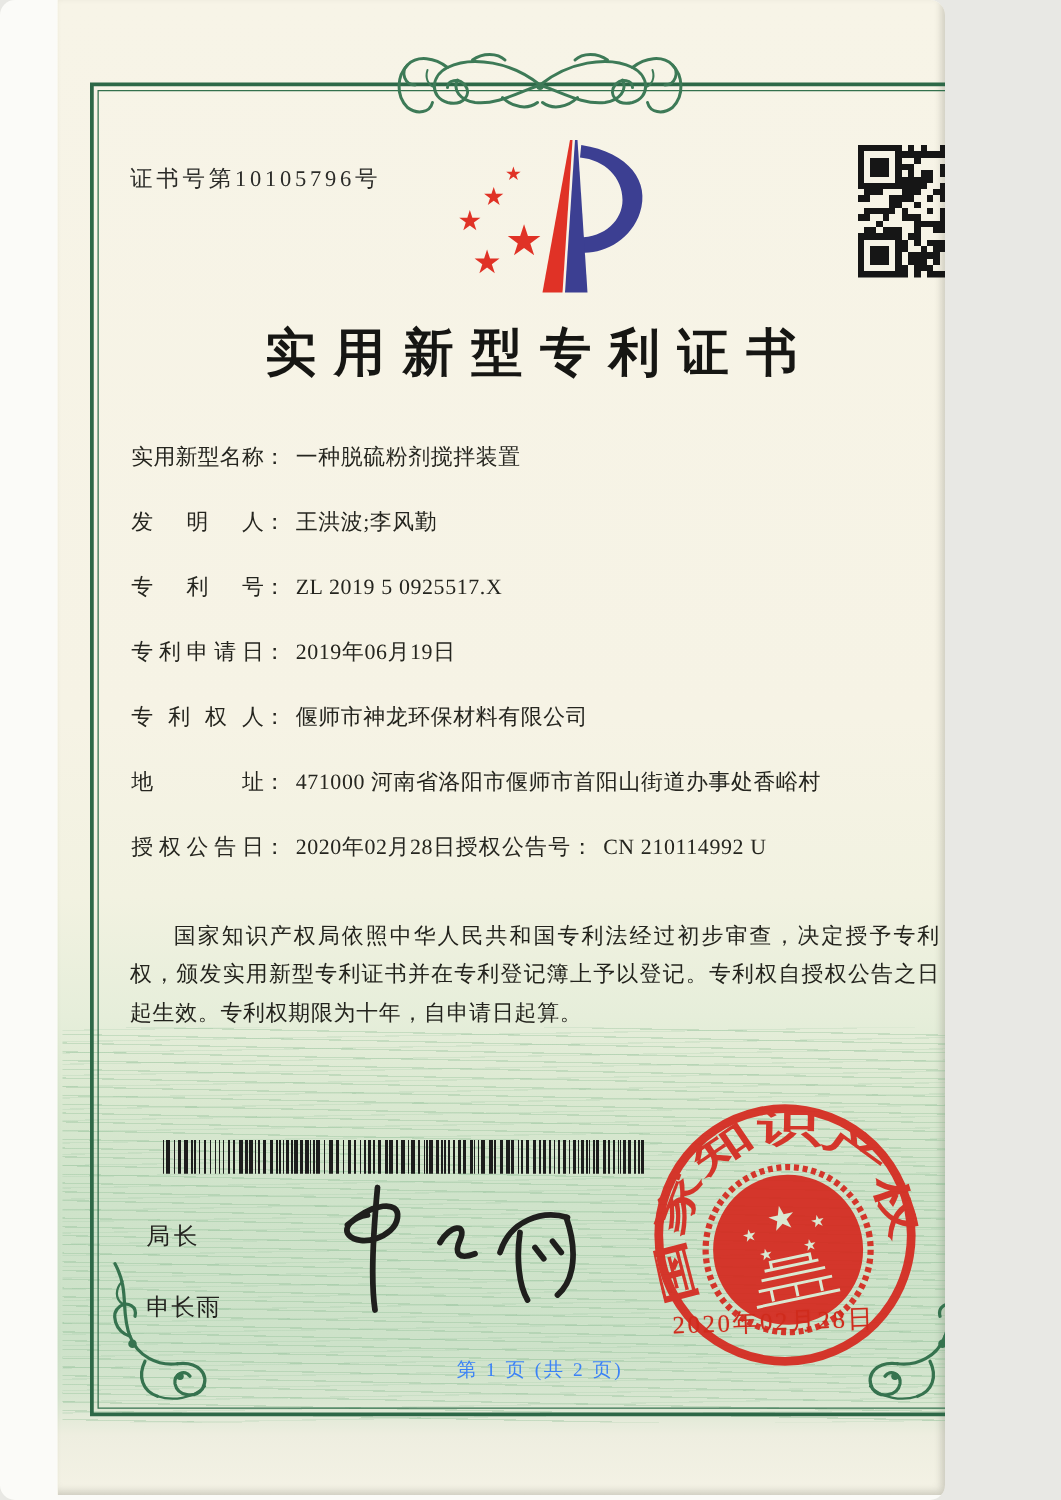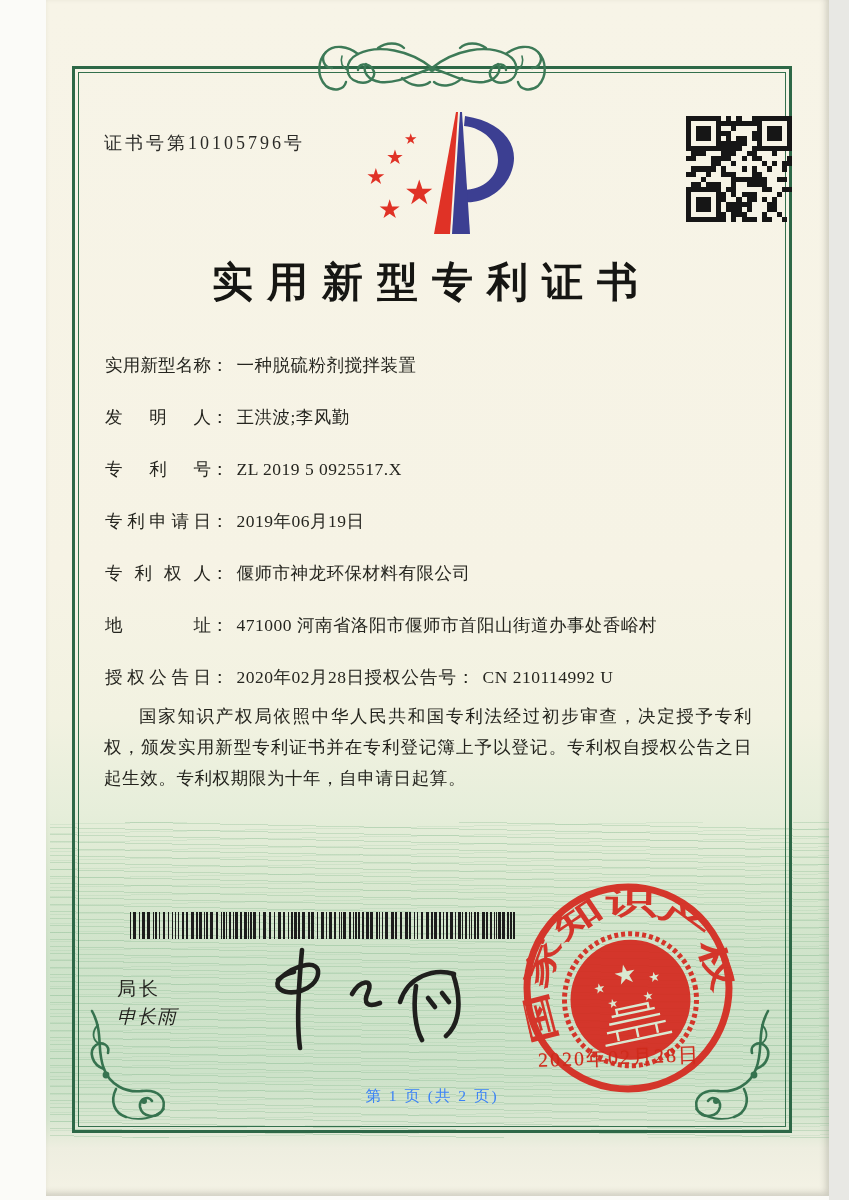--- a/index.html
+++ b/index.html
@@ -1,18 +1,18 @@
 <!DOCTYPE html>
 <html><head>
 <meta charset="utf-8">
 <style>
   * { margin:0; padding:0; box-sizing:border-box; }
   html,body { background:#e8e8e4; }
   body { font-family:"Liberation Serif","DejaVu Serif",serif; }
-  .stage { position:relative; width:829px; height:1200px; background:#fbfbf8; overflow:hidden; }
+  .stage { position:relative; width:756px; height:1200px; background:#fbfbf8; overflow:hidden;border-radius:12px; }
 
   
   .paper {
     position:absolute; left:46px; top:0; right:0; bottom:4px;
     background:linear-gradient(180deg,
       #f7f4e7 0%, #f6f3e5 48%, #f2f2e1 60%, #e6eeda 68%,
       #d9e8d0 74%, #cfe3ca 80%, #cde2c9 90%, #d7e6d0 93.5%,
       #eeeee0 96%, #f4f2e5 100%);
     box-shadow:inset -3px -3px 6px rgba(90,90,80,.25);
   }
@@ -63,26 +63,26 @@
   .f-colon { margin-right:8px; }
   .f-value { letter-spacing:.5px; }
   .pair2 { }
   .pair2 .f-label { width:auto; letter-spacing:1px; }
 
   .body-text {
     position:absolute; left:104px; top:701px; width:648px;
     font-size:17.5px; line-height:31px; color:#23231d;
     text-align:justify;
   }
-  .body-text p { text-indent:2em; letter-spacing:.6px; }
+  .body-text p { text-indent:2em; letter-spacing:.6px;margin-top:32px; }
 
   .barcode { position:absolute; left:130px; top:912px; width:392px; height:27px; }
 
   .signer { position:absolute; left:117px; top:976px; font-size:19px; color:#23231f; letter-spacing:3px; }
-  .signer .line2 { margin-top:2px; letter-spacing:1px;font-style:italic; }
+  .signer .line2 { margin-top:31px; letter-spacing:1px; }
   .signature { position:absolute; left:248px; top:940px; width:240px; height:120px; }
 
   .seal { position:absolute; left:522px; top:882px; width:212px; height:212px; transform:rotate(-12deg); opacity:.92; }
   .seal-date {
     position:absolute; left:538px; top:1044px;
     font-size:20px; color:#cf2b1c; letter-spacing:2px; transform:rotate(-2deg);
     text-shadow:0 0 1px rgba(207,43,28,.4);
   }
 
   .page-no {

